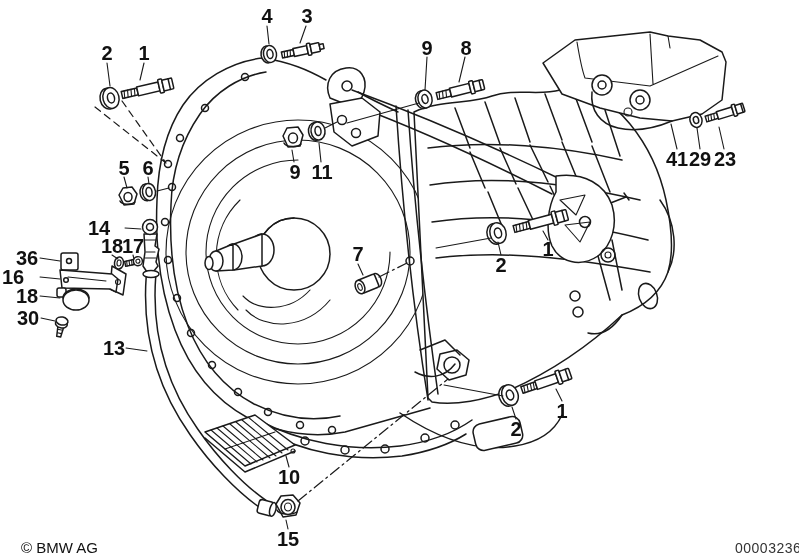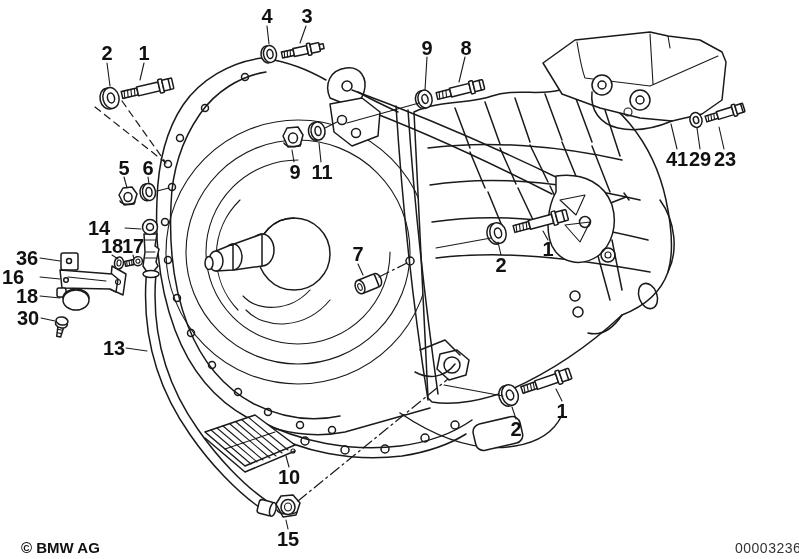--- a/index.html
+++ b/index.html
@@ -8,21 +8,21 @@
   svg{position:absolute;left:0;top:0;}
   svg *{stroke:#1a1a1a;stroke-width:1.5;fill:none;stroke-linecap:round;stroke-linejoin:round;}
   svg .w{fill:#ffffff;}
   svg .thin{stroke-width:1.1;}
   svg .dash{stroke-dasharray:7 5;stroke-width:1.2;}
   svg .dashdot{stroke-dasharray:11 4 2 4;stroke-width:1.2;}
   svg .tube-outer{stroke-width:11;}
   svg .tube-inner{stroke:#ffffff;stroke-width:8;}
   .callout{position:absolute;transform:translate(-50%,-50%);color:#111;
            font-size:20px;font-weight:bold;line-height:1;white-space:nowrap;}
-  .footer-copy{position:absolute;left:21px;top:539px;font-size:15px;font-weight:bold;color:#111;}
+  .footer-copy{position:absolute;left:21px;top:539px;font-size:15px;font-weight:normal;color:#111;}
   .footer-num{position:absolute;left:735px;top:540px;font-size:14px;color:#333;letter-spacing:.5px;}
 </style>
 </head>
 <body>
 
 <div class="stage">
 
 <svg width="799" height="559" viewBox="0 0 799 559">
 
   <g>

